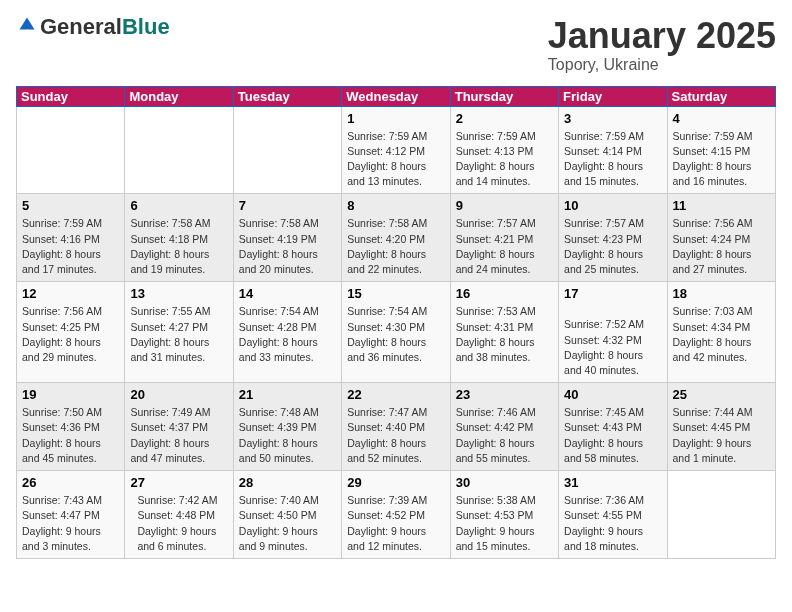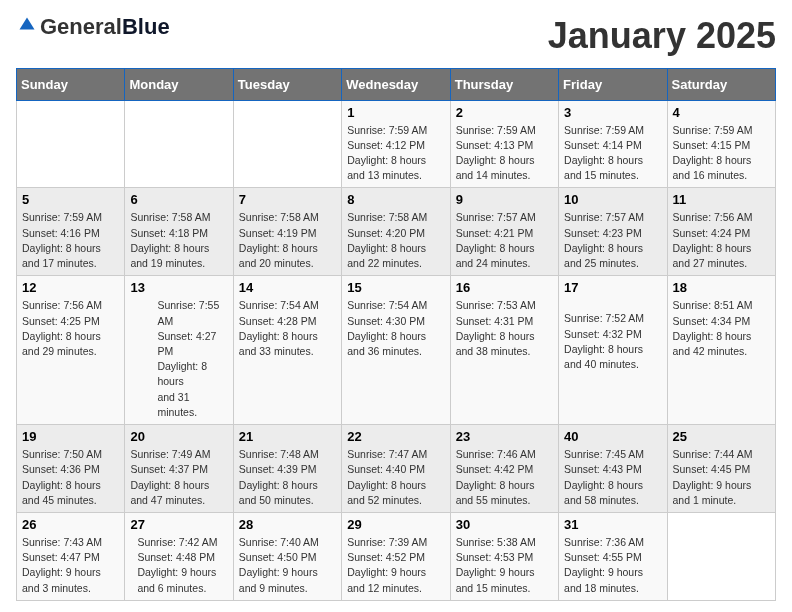--- a/index.html
+++ b/index.html
@@ -21,21 +21,21 @@
       align-items: center;
       gap: 4px;
     }
     .logo-text {
       font-size: 22px;
       font-weight: bold;
       line-height: 1;
       margin-top: 36px;
     }
     .logo-general { color: #333; }
-    .logo-blue { color: #0f172a; }
+    .logo-blue { color: #0f766e; }
     .logo-icon {
       width: 18px;
       height: 18px;
       margin-left: 2px;
     }
     .title-block {
       text-align: left;
     }
     .month-title {
       font-size: 36px;
@@ -46,23 +46,23 @@
     .location {
       font-size: 16px;
       color: #555;
     }
     .calendar {
       width: 100%;
       border-collapse: collapse;
       font-size: 11px;
     }
     .calendar thead th {
-      background-color: #737373;
+      background-color: #be185d;
       color: #fff;
-      padding: 8px 4px;
+      padding: 2px 4px;
       text-align: left;
       font-size: 13px;
       font-weight: bold;
       border: 1px solid #1565c0;
     }
     .calendar tbody td {
       border: 1px solid #ccc;
       vertical-align: top;
       padding: 4px 5px;
       width: 108px;
@@ -99,20 +99,21 @@
       <svg class="logo-icon" viewBox="0 0 24 24" xmlns="http://www.w3.org/2000/svg">
         <polygon points="12,2 22,18 2,18" fill="#1565c0"></polygon>
       </svg>
     </div>
     <div>
       <span class="logo-text logo-general">General</span><span class="logo-text logo-blue">Blue</span>
     </div>
   </div>
   <div class="title-block">
     <div class="month-title">January 2025</div>
+    <div class="location">Topory, Ukraine</div>
   </div>
 </div>
 
 <table class="calendar">
   <thead>
     <tr>
       <th>Sunday</th>
       <th>Monday</th>
       <th>Tuesday</th>
       <th>Wednesday</th>
@@ -209,21 +210,21 @@
       <tr>
         <td>
           <span class="day-num">12</span>
           <div class="day-info" style="white-space: pre-line;">Sunrise: 7:56 AM
 Sunset: 4:25 PM
 Daylight: 8 hours
 and 29 minutes.</div>
         </td>
         <td>
           <span class="day-num">13</span>
-          <div class="day-info" style="white-space: pre-line; margin-left: 27px;">Sunrise: 7:55 AM
+          <div class="day-info" style="white-space: pre-line;">Sunrise: 7:55 AM
 Sunset: 4:27 PM
 Daylight: 8 hours
 and 31 minutes.</div>
         </td>
         <td>
           <span class="day-num">14</span>
           <div class="day-info" style="white-space: pre-line;">Sunrise: 7:54 AM
 Sunset: 4:28 PM
 Daylight: 8 hours
 and 33 minutes.</div>
@@ -244,21 +245,21 @@
         </td>
         <td>
           <span class="day-num">17</span>
           <div class="day-info" style="white-space: pre-line; margin-top: 16px;">Sunrise: 7:52 AM
 Sunset: 4:32 PM
 Daylight: 8 hours
 and 40 minutes.</div>
         </td>
         <td>
           <span class="day-num">18</span>
-          <div class="day-info" style="white-space: pre-line;">Sunrise: 8:51 AM
+          <div class="day-info" style="white-space: pre-line;">Sunrise: 7:03 AM
 Sunset: 4:34 PM
 Daylight: 8 hours
 and 42 minutes.</div>
         </td>
       </tr>
       <tr>
         <td>
           <span class="day-num">19</span>
           <div class="day-info" style="white-space: pre-line;">Sunrise: 7:50 AM
 Sunset: 4:36 PM

